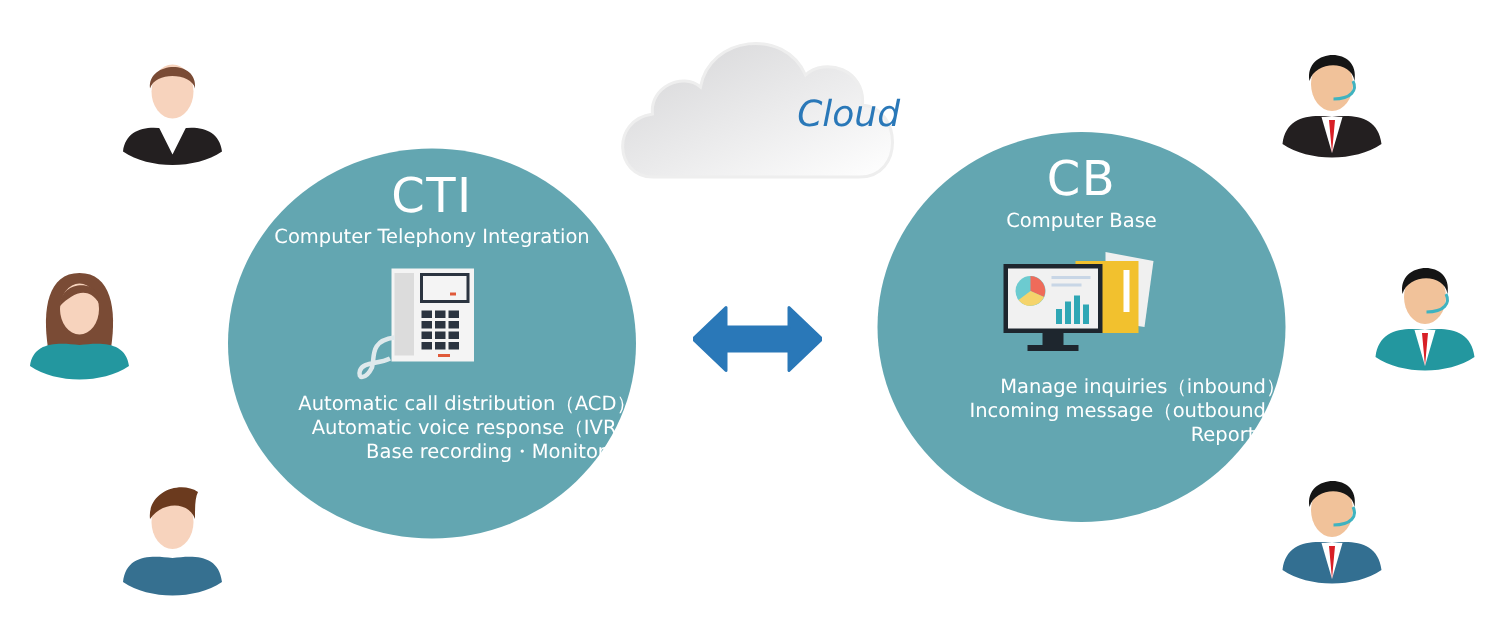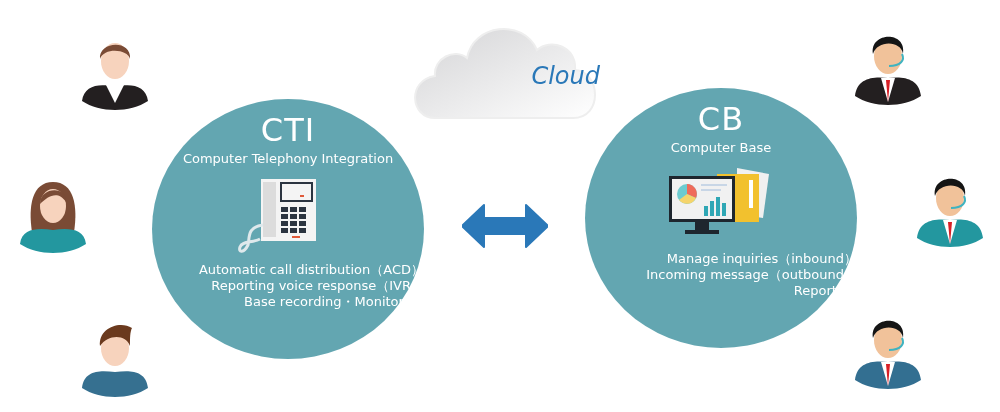--- a/index.html
+++ b/index.html
@@ -55,21 +55,21 @@
         <rect x="63" y="44" width="7" height="5"></rect>
       <rect x="45" y="51" width="7" height="5"></rect>
         <rect x="54" y="51" width="7" height="5"></rect>
         <rect x="63" y="51" width="7" height="5"></rect>
     </g>
     <rect x="56" y="59" width="8" height="2" fill="#e05a3a"></rect>
     <path d="M27 48 C10 50 14 62 12 68 C8 76 2 76 4 70 C6 64 16 66 24 62" fill="none" stroke="#dfe9ec" stroke-width="3"></path>
   </svg>
   <div class="clines">
     <div>Automatic call distribution（ACD）</div>
-    <div>Reporting voice response（IVR）</div>
+    <div>Automatic voice response（IVR）</div>
     <div>Base recording・Monitoring</div>
   </div>
 </div>
 
 <div id="arrow" class="abs">
   <svg width="86" height="46" viewBox="0 0 86 46">
     <path d="M0 23 L22 2 L22 15 L64 15 L64 2 L86 23 L64 44 L64 31 L22 31 L22 44 Z" fill="#2a78b8" stroke="#2a78b8" stroke-linejoin="round" stroke-width="2"></path>
   </svg>
 </div>
 

